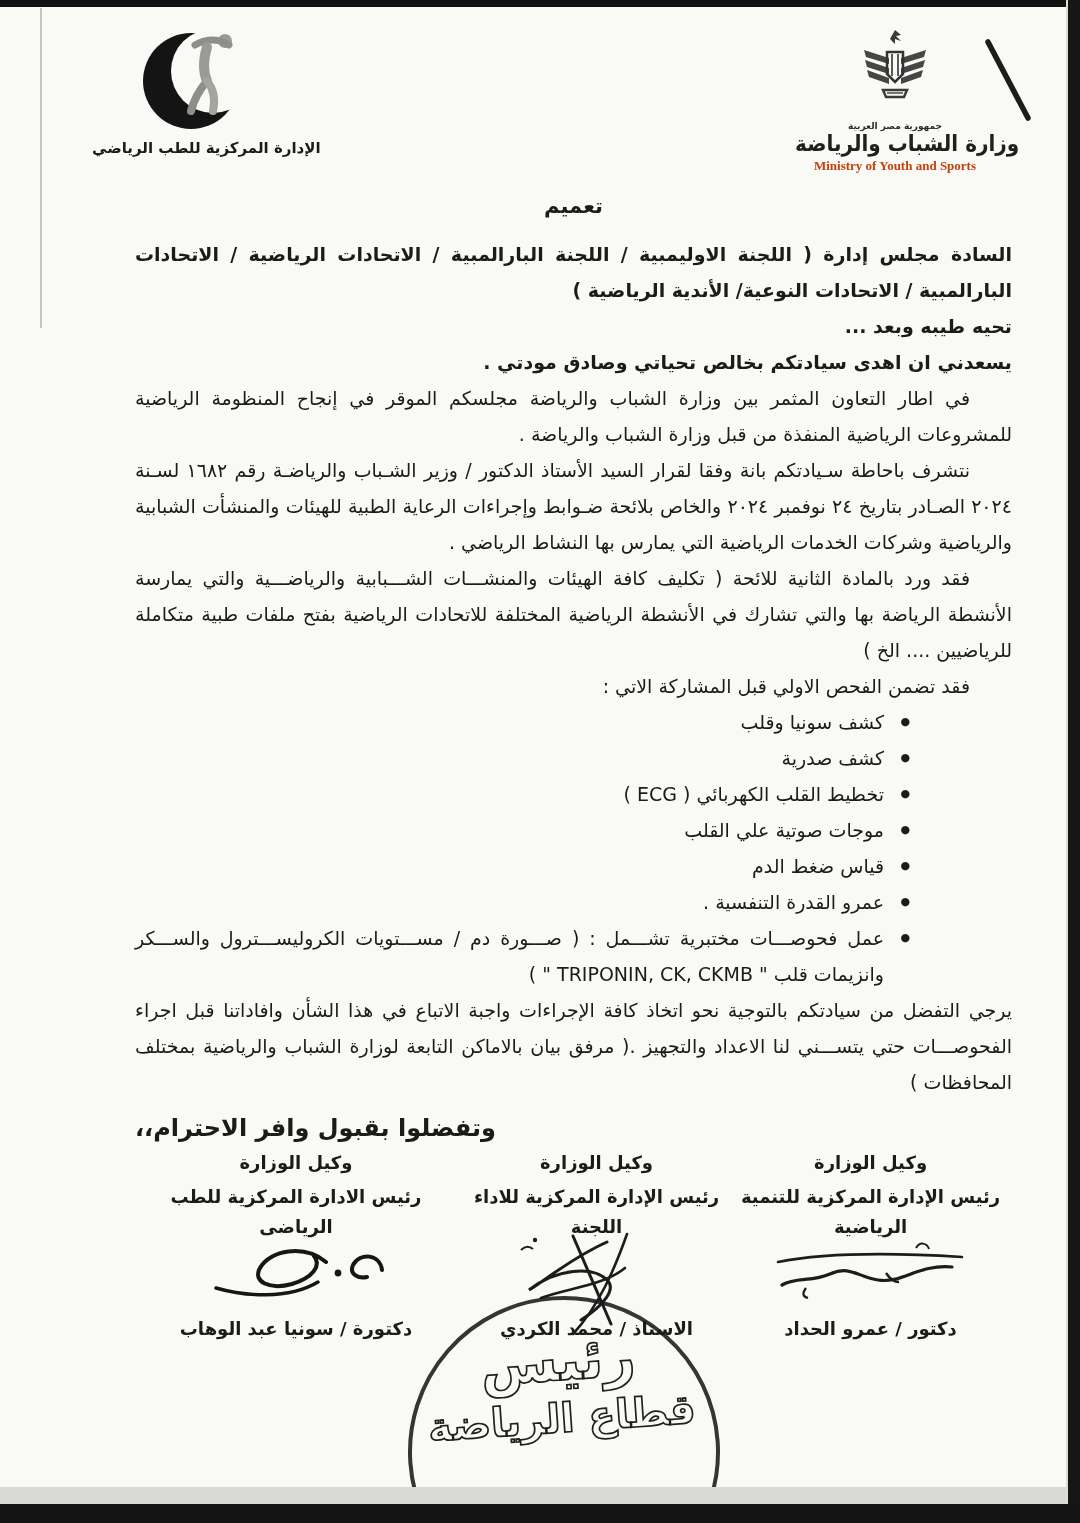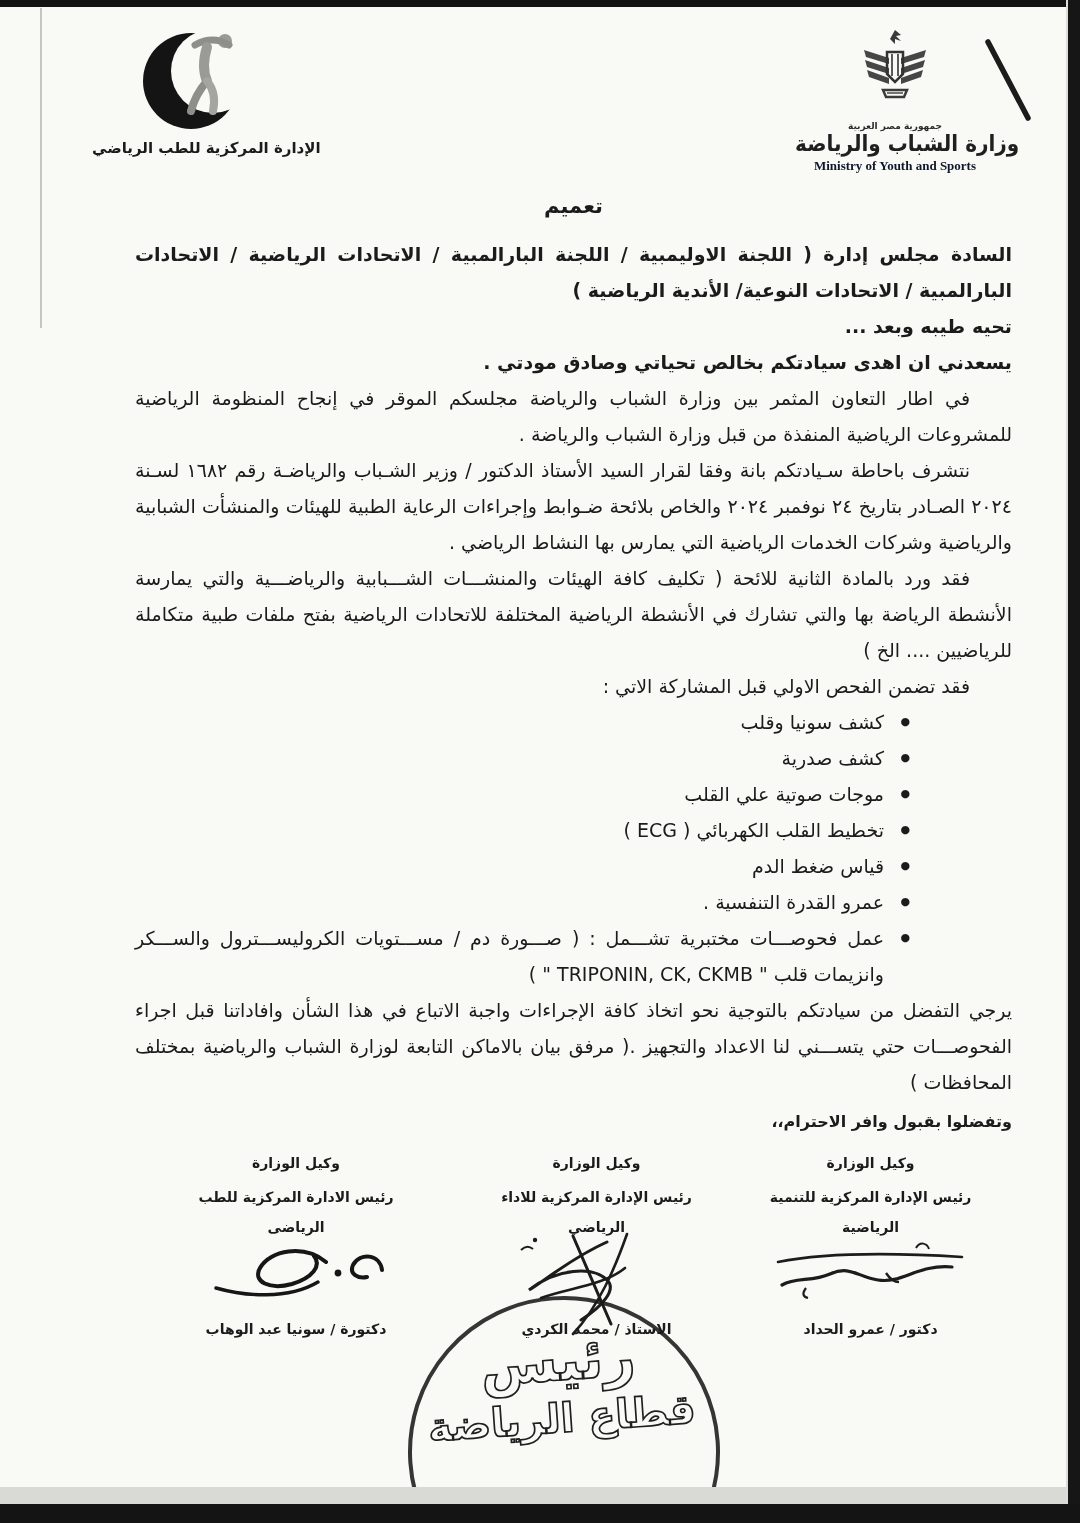--- a/index.html
+++ b/index.html
@@ -18,41 +18,41 @@
   
   .logo-left { position:absolute; top:19px; left:92px; width:210px; text-align:center; }
   .logo-left svg { display:block; margin:0 auto; }
   .logo-left-caption { font-size:15px; font-weight:bold; margin-top:2px; white-space:nowrap; }
 
   .logo-right { position:absolute; top:28px; left:795px; width:200px; text-align:center; }
   .logo-right svg { display:block; margin:0 auto; }
   .ministry-callig { margin-top:5px; }
   .republic-line { font-size:9px; font-weight:bold; letter-spacing:4px; color:#2a2a2a; white-space:nowrap; }
   .ministry-ar { font-size:20px; font-weight:bold; color:#1f1f1f; white-space:nowrap; transform:scaleY(1.1); }
-  .ministry-en { font-size:13px; font-weight:bold; font-family:"Liberation Serif", serif; color:#0f172a; white-space:nowrap; margin-top:3px; }
+  .ministry-en { font-size:13px; font-weight:bold; font-family:"Liberation Serif", serif; color:#c2410c; white-space:nowrap; margin-top:3px; }
   .pen-mark { position:absolute; top:36px; left:982px; z-index:2; }
 
   
   .body-text {
     position:absolute; top:188px; left:135px; width:877px;
     direction:rtl; font-size:19px; line-height:36px; text-align:justify;
   }
   .doc-title { text-align:center; font-weight:bold; font-size:21px; margin-bottom:12px; }
   .bold { font-weight:bold; }
   .indent { text-indent:42px; }
   .para { margin:0; }
   .bullets { padding-right:102px; }
   .bullet-item { position:relative; padding-right:26px; }
   .bullet-item::before { content:"●"; position:absolute; right:0; top:0; font-size:11px; line-height:36px; }
-  .closing-line { text-align:right; font-weight:bold; font-size:16px; margin-top:4px; }
+  .closing-line { text-align:left; font-weight:bold; font-size:24px; margin-top:10px; }
 
   
   .signatures { position:absolute; top:1146px; left:128px; width:884px; direction:rtl; z-index:3; }
   .sig-row { display:flex; }
-  .sig-col { text-align:center; font-weight:bold; font-size:14px; line-height:34px; }
+  .sig-col { text-align:center; font-weight:bold; font-size:18px; line-height:34px; }
   .sig-col-development { width:32%; }
   .sig-col-performance { width:30%; }
   .sig-col-medicine    { width:38%; }
   .sig-title3 { line-height:26px; }
   .sig-drawing { height:72px; position:relative; }
   .sig-drawing svg { position:absolute; left:50%; transform:translateX(-50%); }
   .sig-name { white-space:nowrap; }
   .sig-extra { margin-top:2px; }
 
   
@@ -129,22 +129,22 @@
     <p class="para bold">السادة مجلس إدارة ( اللجنة الاوليمبية  / اللجنة البارالمبية / الاتحادات الرياضية / الاتحادات البارالمبية / الاتحادات النوعية/ الأندية الرياضية )</p>
     <p class="para bold">تحيه طيبه وبعد ...</p>
     <p class="para bold">يسعدني ان اهدى سيادتكم بخالص تحياتي وصادق مودتي .</p>
     <p class="para indent">في اطار التعاون المثمر بين وزارة الشباب والرياضة مجلسكم الموقر في إنجاح المنظومة الرياضية للمشروعات الرياضية المنفذة من قبل وزارة الشباب والرياضة .</p>
     <p class="para indent">نتشرف باحاطة سـيادتكم بانة وفقا لقرار السيد الأستاذ الدكتور / وزير الشـباب والرياضـة رقم ١٦٨٢ لسـنة ٢٠٢٤ الصـادر بتاريخ ٢٤ نوفمبر ٢٠٢٤ والخاص بلائحة ضـوابط وإجراءات الرعاية الطبية للهيئات والمنشأت الشبابية والرياضية وشركات الخدمات الرياضية التي يمارس بها النشاط الرياضي .</p>
     <p class="para indent">فقد ورد بالمادة الثانية للائحة ( تكليف كافة الهيئات والمنشـــات الشـــبابية والرياضـــية والتي يمارسة الأنشطة الرياضة بها والتي تشارك في الأنشطة الرياضية المختلفة للاتحادات الرياضية بفتح ملفات طبية متكاملة للرياضيين .... الخ )</p>
     <p class="para indent">فقد تضمن الفحص الاولي قبل المشاركة الاتي :</p>
     <div class="bullets">
       <div class="bullet-item">كشف سونيا وقلب</div>
       <div class="bullet-item">كشف صدرية</div>
+      <div class="bullet-item">تخطيط القلب الكهربائي ( ECG )</div>
       <div class="bullet-item">موجات صوتية علي القلب</div>
-      <div class="bullet-item">تخطيط القلب الكهربائي ( ECG )</div>
       <div class="bullet-item">قياس ضغط الدم</div>
       <div class="bullet-item">عمرو القدرة التنفسية .</div>
       <div class="bullet-item">عمل فحوصـــات مختبرية تشـــمل : ( صـــورة دم / مســـتويات الكروليســـترول والســـكر وانزيمات قلب " TRIPONIN, CK, CKMB " )</div>
     </div>
     <p class="para">يرجي التفضل من سيادتكم بالتوجية نحو اتخاذ كافة الإجراءات واجبة الاتباع في هذا الشأن وافاداتنا قبل اجراء الفحوصـــات حتي يتســـني لنا الاعداد والتجهيز .( مرفق بيان بالاماكن التابعة لوزارة الشباب والرياضية بمختلف المحافظات )</p>
     <div class="closing-line">وتفضلوا بقبول وافر الاحترام،،</div>
   </div>
 
   <div class="signatures">
     <div class="sig-row">
@@ -161,21 +161,21 @@
             <path d="M120 33 q 6 9 13 9" stroke="#1c1c1c" stroke-width="2.4" fill="none"></path>
             <path d="M40 48 q -6 8 2 10" stroke="#1c1c1c" stroke-width="2.2" fill="none"></path>
           </svg>
         </div>
         <div class="sig-name">دكتور / عمرو الحداد</div>
       </div>
 
       <div class="sig-col sig-col-performance">
         <div>وكيل الوزارة</div>
         <div>رئيس الإدارة المركزية للاداء</div>
-        <div class="sig-title3">الرياضي</div>
+        <div class="sig-title3">اللجنة</div>
         <div class="sig-drawing">
           <svg width="180" height="110" viewBox="0 0 180 110" style="top:-14px;">
             <circle cx="28" cy="14" r="2.2" fill="#1c1c1c"></circle>
             <path d="M14 24 q 6 -6 12 -1" stroke="#1c1c1c" stroke-width="2" fill="none"></path>
             <path d="M100 16 C 64 32 36 56 22 64 C 50 42 86 40 100 54 C 110 63 96 80 74 94" stroke="#1c1c1c" stroke-width="3" fill="none" stroke-linecap="round"></path>
             <path d="M66 10 L 104 98" stroke="#1c1c1c" stroke-width="3" fill="none" stroke-linecap="round"></path>
             <path d="M120 8 C 108 42 92 80 66 108" stroke="#1c1c1c" stroke-width="2.6" fill="none" stroke-linecap="round"></path>
             <path d="M34 72 C 60 62 96 60 118 42" stroke="#1c1c1c" stroke-width="2.6" fill="none" stroke-linecap="round"></path>
           </svg>
         </div>

